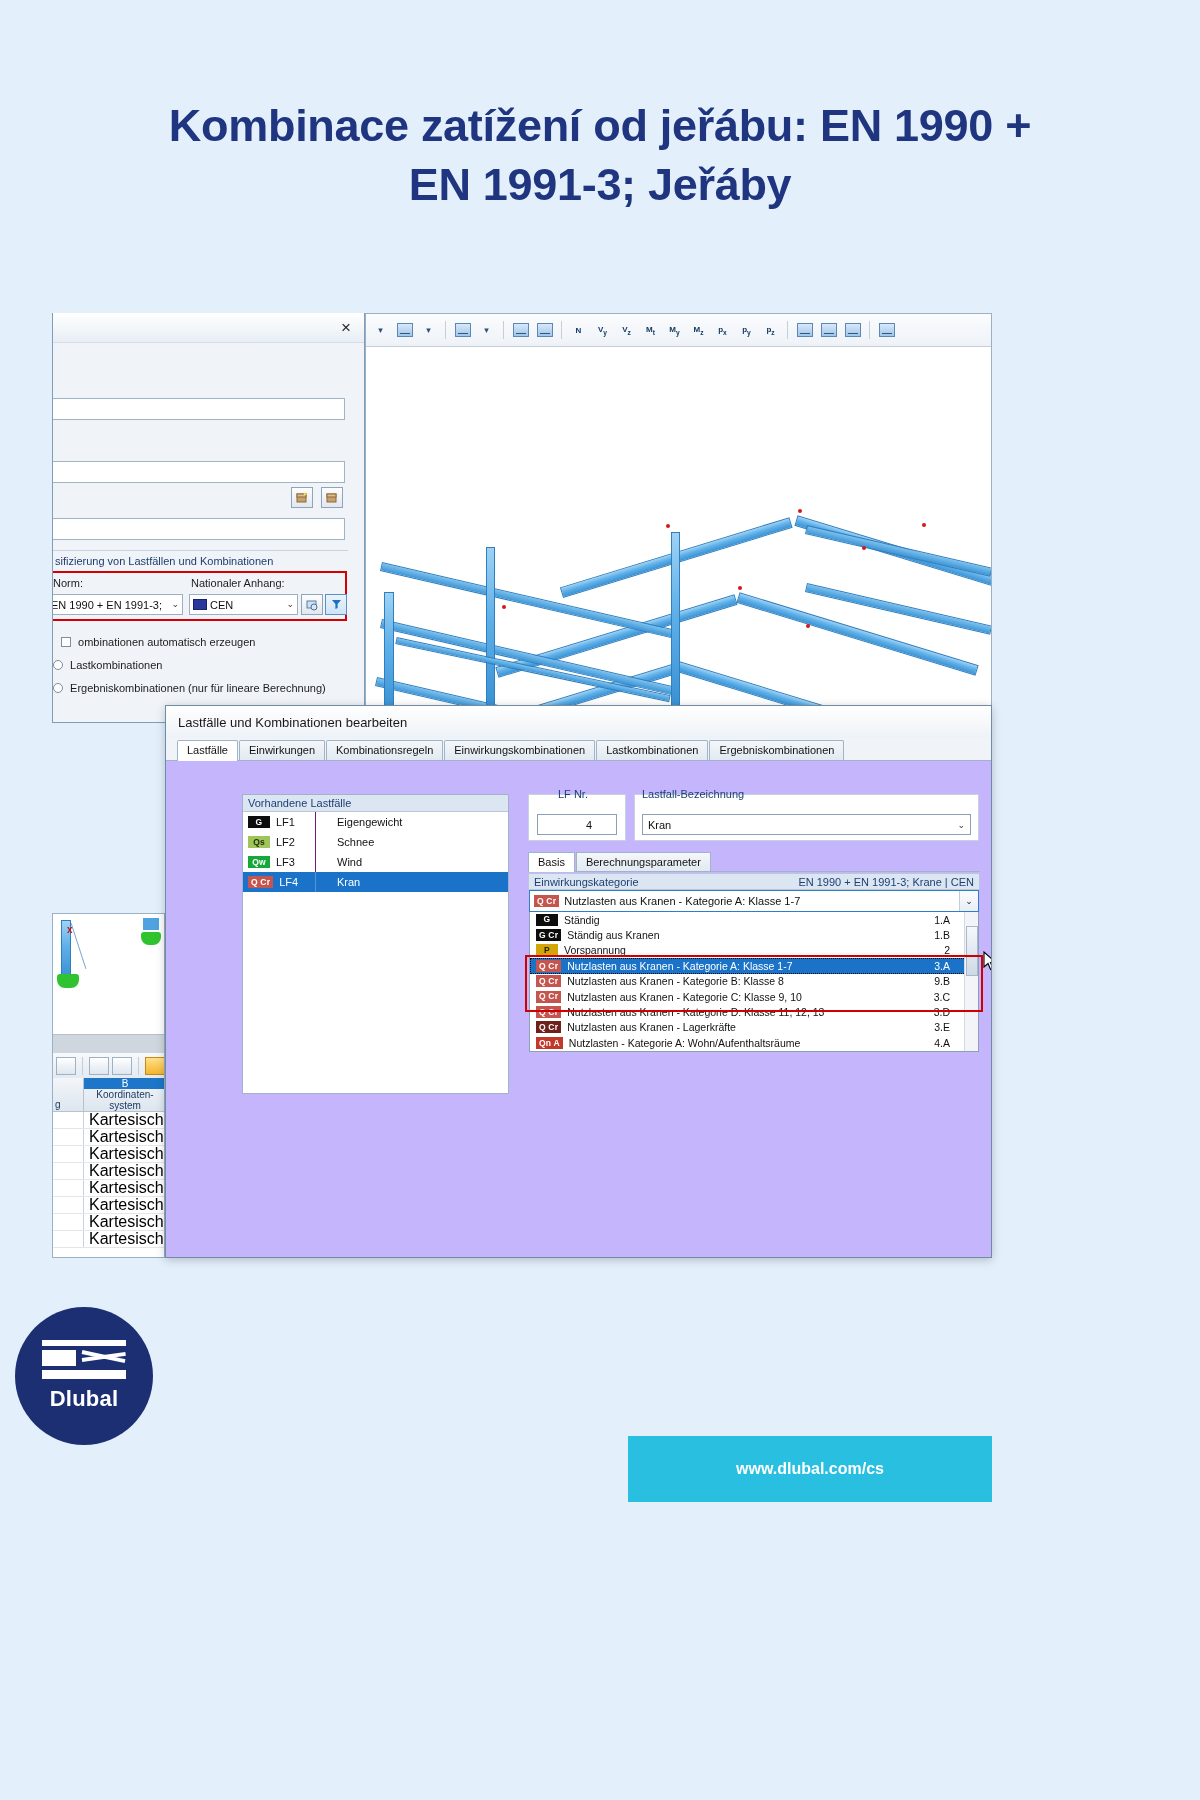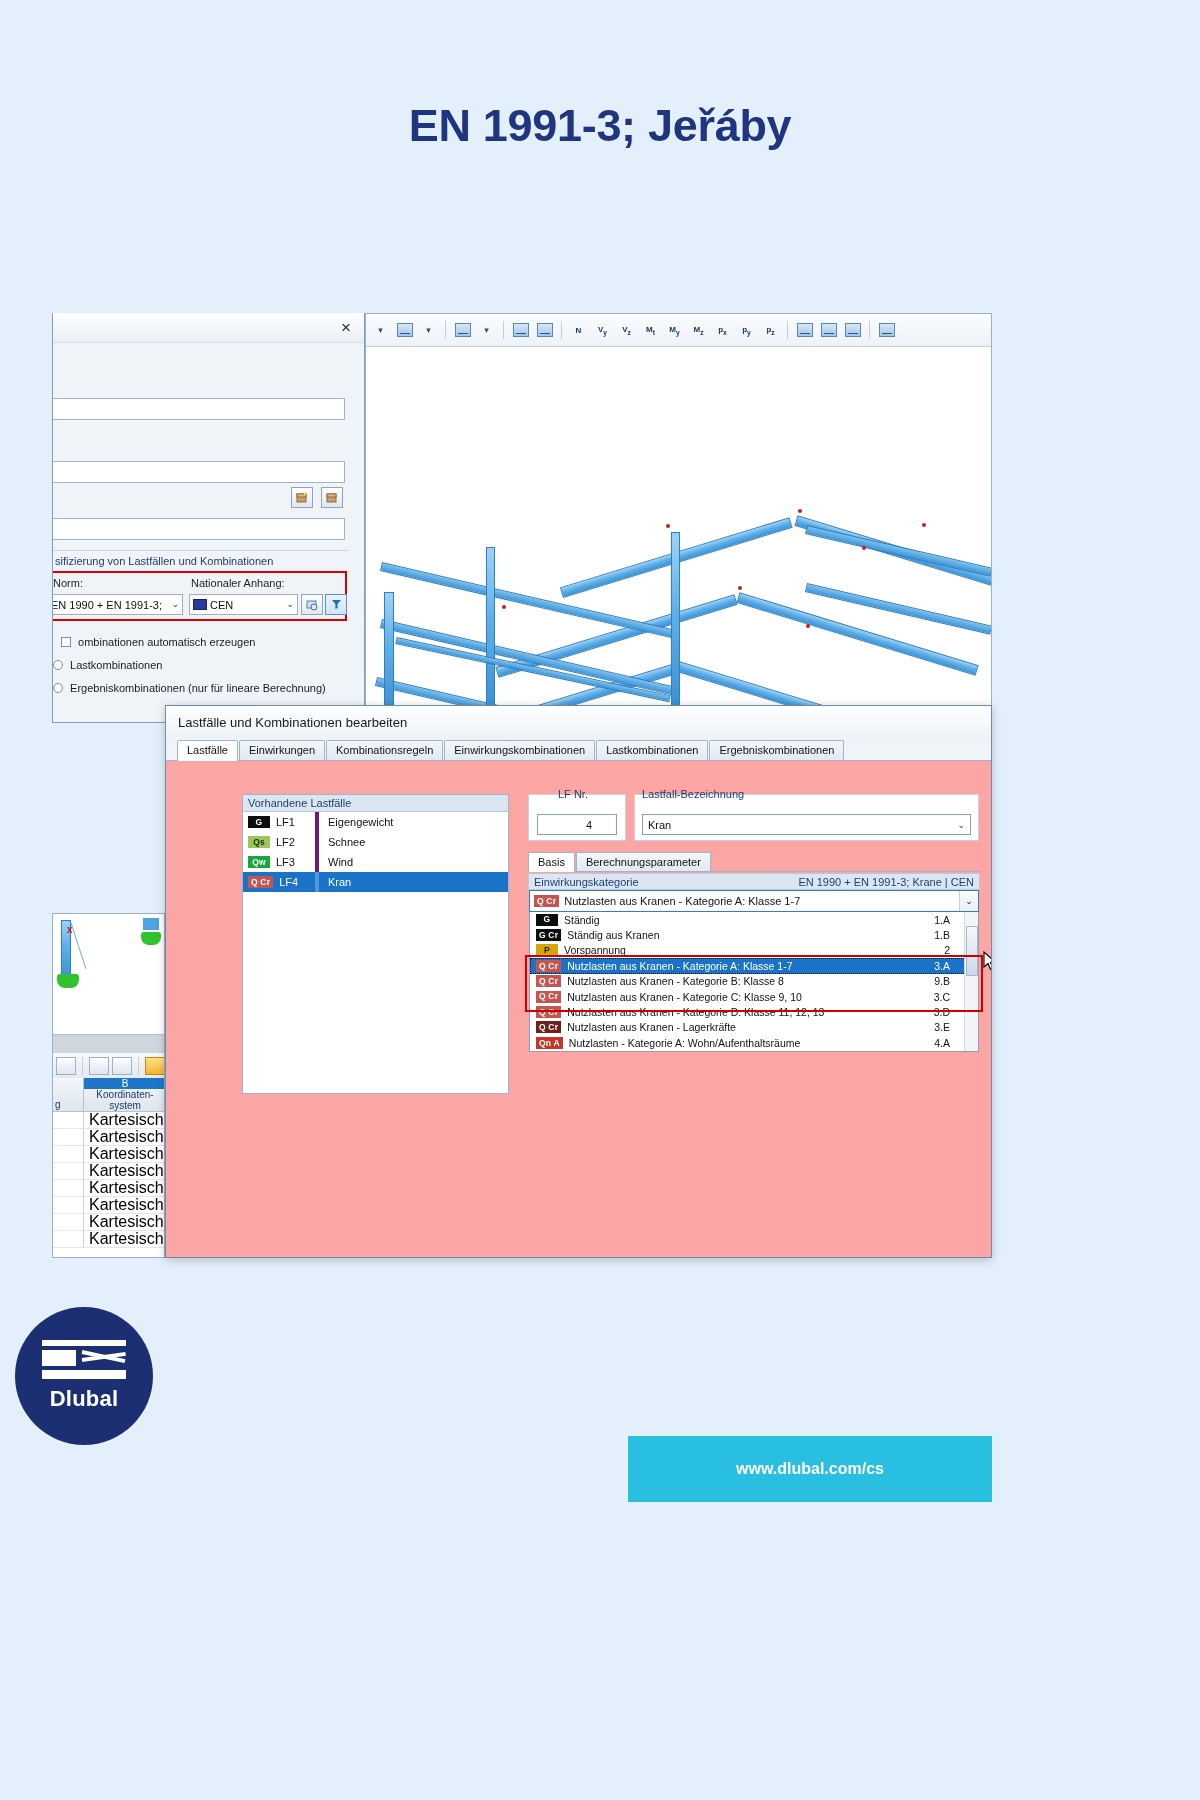--- a/index.html
+++ b/index.html
@@ -171,21 +171,21 @@
   }
   .mt-head .h2 {
     flex: 1; text-align: center; display:flex;
     flex-direction: column; align-items:center; justify-content:center;
   }
 
   
   .dlg-main {
     position: absolute; left: 113px; top: 392px;
     width: 827px; height: 553px;
-    background: #fca5a5;
+    background: #c4b5fd;
     border: 1px solid #6f8ba6;
     box-shadow: 0 2px 9px rgba(0,0,0,.22);
     overflow: hidden;
   }
   .dlg-main-title {
     height: 32px; display: flex; align-items: center;
     padding-left: 12px;
     background: linear-gradient(#ffffff,#eef2f7);
     font-size: 13px; color: #17181a;
   }
@@ -224,21 +224,21 @@
     border-bottom: 1px solid #b9c8d8;
     font-size: 11px; color: #1d3f72; padding-left: 5px;
     display: flex; align-items: center;
   }
   .lc-row {
     height: 20px; display: flex; align-items: center;
     font-size: 11px; color: #111;
   }
   .lc-row.sel { background: #1a73c8; color: #fff; }
   .lc-c1 { width: 72px; display: flex; align-items: center; padding-left: 5px; gap: 6px; }
-  .lc-c2 { flex: 1; padding-left: 9px; border-left: 4px solid #701a75; height:100%; display:flex;align-items:center;}
+  .lc-c2 { flex: 1; padding-left: 21px; border-left: 1px solid #701a75; height:100%; display:flex;align-items:center;}
   .lc-row.sel .lc-c2 { border-left-color: #4f97d8; }
 
   .badge {
     display: inline-flex; align-items: center; justify-content: center;
     min-width: 22px; height: 12px; padding: 0 3px;
     font-size: 8.5px; font-weight: bold; color: #fff;
     line-height: 1; letter-spacing: 0.2px;
   }
   .b-G    { background: #0d0d0d; }
   .b-GCr  { background: #0d0d0d; }
@@ -357,20 +357,21 @@
     display: flex; align-items: center; justify-content: center;
   }
   .url-bar span {
     color: #ffffff; font-size: 16px; font-weight: bold;
   }
 </style>
 </head>
 <body>
 
 <div class="page-title">
+  <div>Kombinace zatížení od jeřábu: EN 1990 +</div>
   <div>EN 1991-3; Jeřáby</div>
 </div>
 
 <div class="shot">
 
   <div class="rfem-window">
     <div class="rfem-toolbar">
       <div class="tb-btn">▾</div>
       <div class="tb-btn">
           <div class="tb-glyph"></div>

